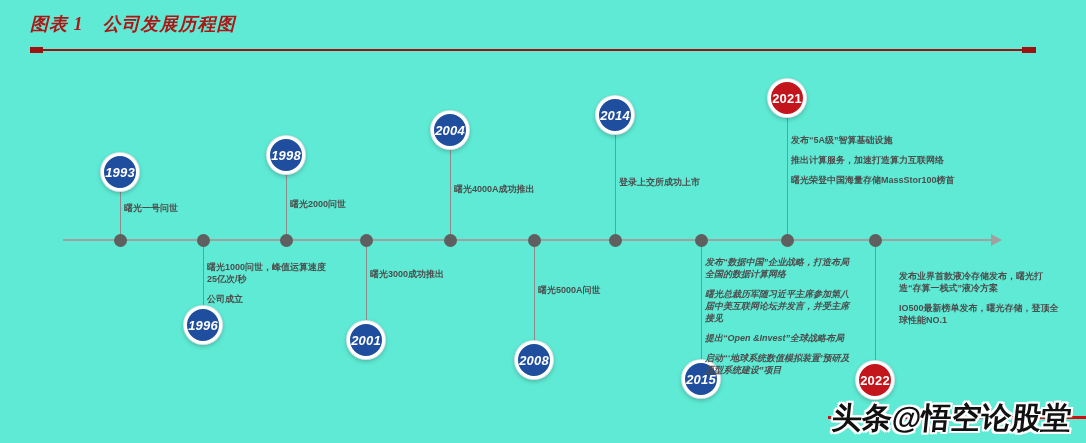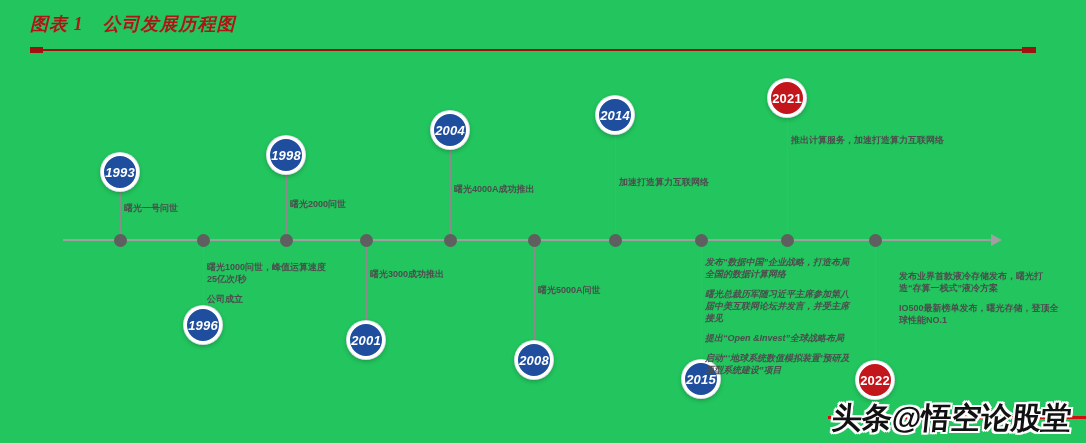--- a/index.html
+++ b/index.html
@@ -2,21 +2,21 @@
 <html style="--blue: #1e4e9d; --red: #c3161c; --line: #a0a0a0; --dot: #5f5f5f; --text: #4d4d4d; --title: #ae1616; --rule: #9e1212; --wm-red: #d40f0f;"><head>
 <meta charset="utf-8">
 <style>
   :root{
     --blue:#1e4e9d; --red:#c3161c; --line:#a0a0a0; --dot:#5f5f5f;
     --text:#4d4d4d; --title:#ae1616; --rule:#9e1212; --wm-red:#d40f0f;
   }
   *{margin:0;padding:0;box-sizing:border-box;}
   html,body{background:#fff;}
   body{font-family:"Liberation Sans","DejaVu Sans",sans-serif;}
-  .page{position:relative;width:1086px;height:443px;background:#22c55e;overflow:hidden;}
+  .page{position:relative;width:1086px;height:443px;background:#5eead4;overflow:hidden;}
 
   
   .chart-title{
     position:absolute;left:30px;top:12px;
     font-family:"Liberation Serif","DejaVu Serif",serif;
     font-style:italic;font-weight:bold;font-size:18px;letter-spacing:1px;
     color:var(--title);
   }
   .title-rule{position:absolute;left:30px;top:47px;width:1006px;height:6px;}
   .title-rule .bar{position:absolute;top:2px;left:0;width:100%;height:2px;background:var(--rule);}
@@ -105,36 +105,38 @@
       <div class="timeline-stem" style="left: 533.5px; top: 240px; height: 120px;"></div>
       <div class="timeline-dot" style="left: 527.5px; top: 233.5px;"></div>
       <div class="year-circle blue" style="left: 515px; top: 341px;">2008</div>
       <div class="event-notes" style="left: 538px; top: 284px; width: 130px;">
         <p>曙光5000A问世</p>
       </div>
       <div class="timeline-stem" style="left: 614.5px; top: 115px; height: 125px;"></div>
       <div class="timeline-dot" style="left: 608.5px; top: 233.5px;"></div>
       <div class="year-circle blue" style="left: 596px; top: 96px;">2014</div>
       <div class="event-notes" style="left: 619px; top: 176px; width: 140px;">
-        <p>加速打造算力互联网络</p>
+        <p>登录上交所成功上市</p>
       </div>
       <div class="timeline-stem" style="left: 700.5px; top: 240px; height: 139px;"></div>
       <div class="timeline-dot" style="left: 694.5px; top: 233.5px;"></div>
       <div class="year-circle blue" style="left: 682px; top: 360px;">2015</div>
       <div class="event-notes" style="left: 705px; top: 256px; width: 150px; font-style: italic;">
         <p>发布“数据中国”企业战略，打造布局全国的数据计算网络</p>
         <p>曙光总裁历军随习近平主席参加第八届中美互联网论坛并发言，并受主席接见</p>
         <p>提出“Open &amp;Invest”全球战略布局</p>
         <p>启动“‘地球系统数值模拟装置’预研及原型系统建设”项目</p>
       </div>
       <div class="timeline-stem" style="left: 786.5px; top: 98px; height: 142px;"></div>
       <div class="timeline-dot" style="left: 780.5px; top: 233.5px;"></div>
       <div class="year-circle red" style="left: 768px; top: 79px;">2021</div>
       <div class="event-notes" style="left: 791px; top: 134px; width: 266px;">
+        <p>发布“5A级”智算基础设施</p>
         <p>推出计算服务，加速打造算力互联网络</p>
+        <p>曙光荣登中国海量存储MassStor100榜首</p>
       </div>
       <div class="timeline-stem" style="left: 874.5px; top: 240px; height: 140px;"></div>
       <div class="timeline-dot" style="left: 868.5px; top: 233.5px;"></div>
       <div class="year-circle red" style="left: 856px; top: 361px;">2022</div>
       <div class="event-notes" style="left: 879px; top: 270px; width: 164px; margin-left: 20px;">
         <p>发布业界首款液冷存储发布，曙光打造“存算一栈式”液冷方案</p>
         <p>IO500最新榜单发布，曙光存储，登顶全球性能NO.1</p>
       </div>
     </div>
 

